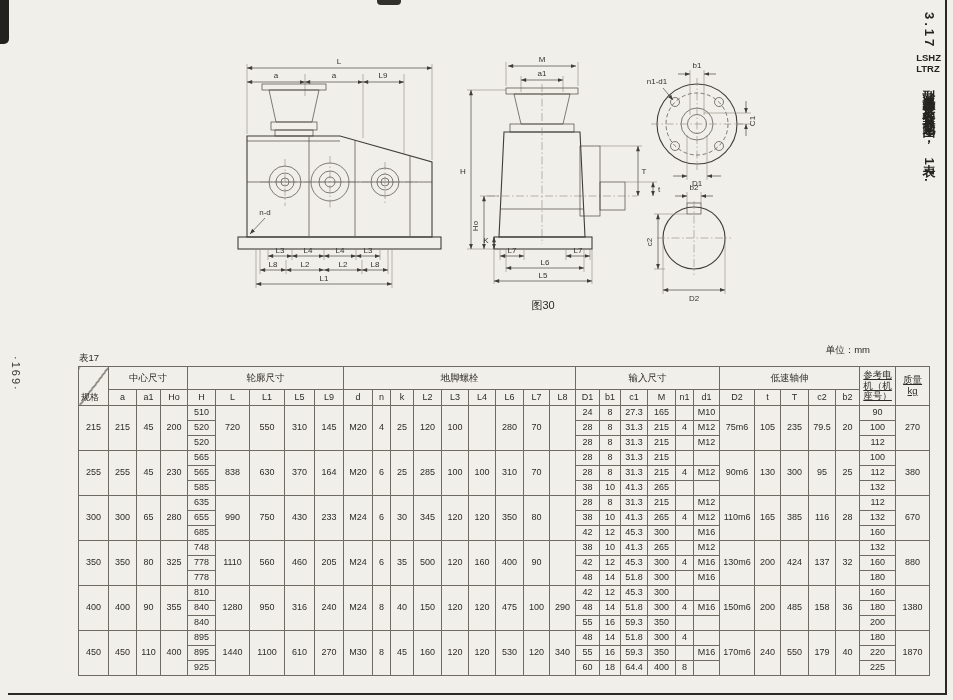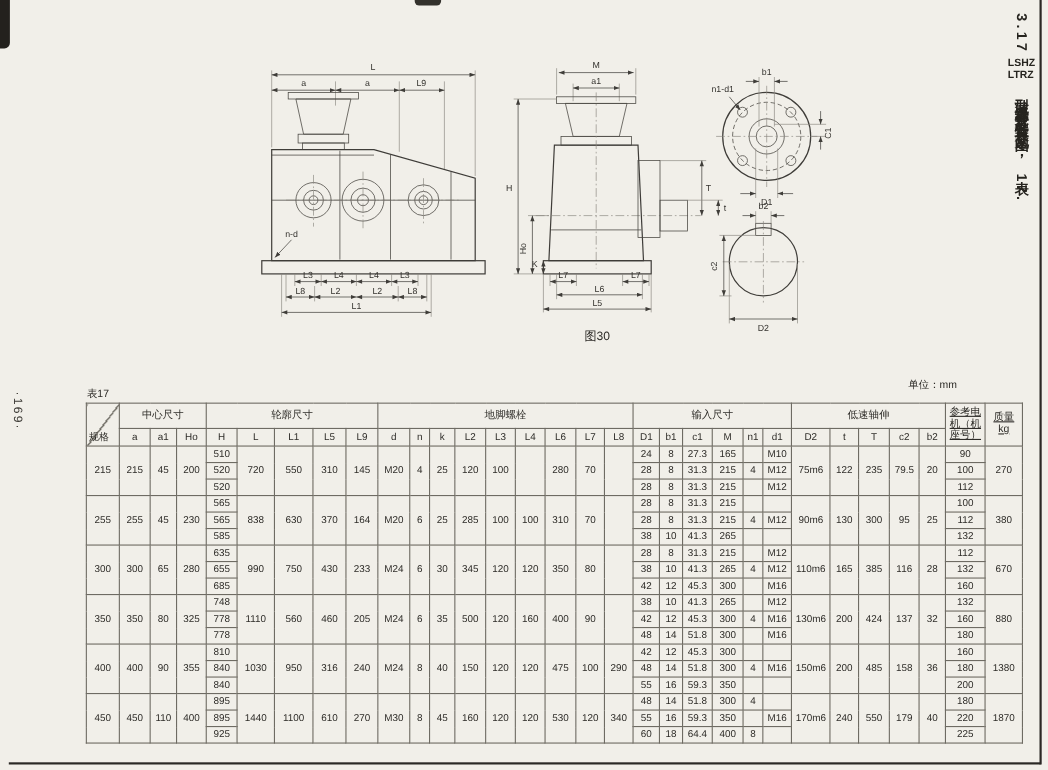--- a/index.html
+++ b/index.html
@@ -399,21 +399,21 @@
             <td rowspan="3">280</td>
             <td rowspan="3">70</td>
             <td rowspan="3"></td>
             <td>24</td>
             <td>8</td>
             <td>27.3</td>
             <td>165</td>
             <td></td>
             <td>M10</td>
             <td rowspan="3">75m6</td>
-            <td rowspan="3">122</td>
+            <td rowspan="3">105</td>
             <td rowspan="3">235</td>
             <td rowspan="3">79.5</td>
             <td rowspan="3">20</td>
             <td>90</td>
             <td rowspan="3">270</td>
           </tr>
           <tr>
             <td>520</td>
             <td>28</td>
             <td>8</td>
@@ -591,21 +591,21 @@
             <td></td>
             <td>M16</td>
             <td>180</td>
           </tr>
           <tr>
             <td rowspan="3">400</td>
             <td rowspan="3">400</td>
             <td rowspan="3">90</td>
             <td rowspan="3">355</td>
             <td>810</td>
-            <td rowspan="3">1030</td>
+            <td rowspan="3">1280</td>
             <td rowspan="3">950</td>
             <td rowspan="3">316</td>
             <td rowspan="3">240</td>
             <td rowspan="3">M24</td>
             <td rowspan="3">8</td>
             <td rowspan="3">40</td>
             <td rowspan="3">150</td>
             <td rowspan="3">120</td>
             <td rowspan="3">120</td>
             <td rowspan="3">475</td>

